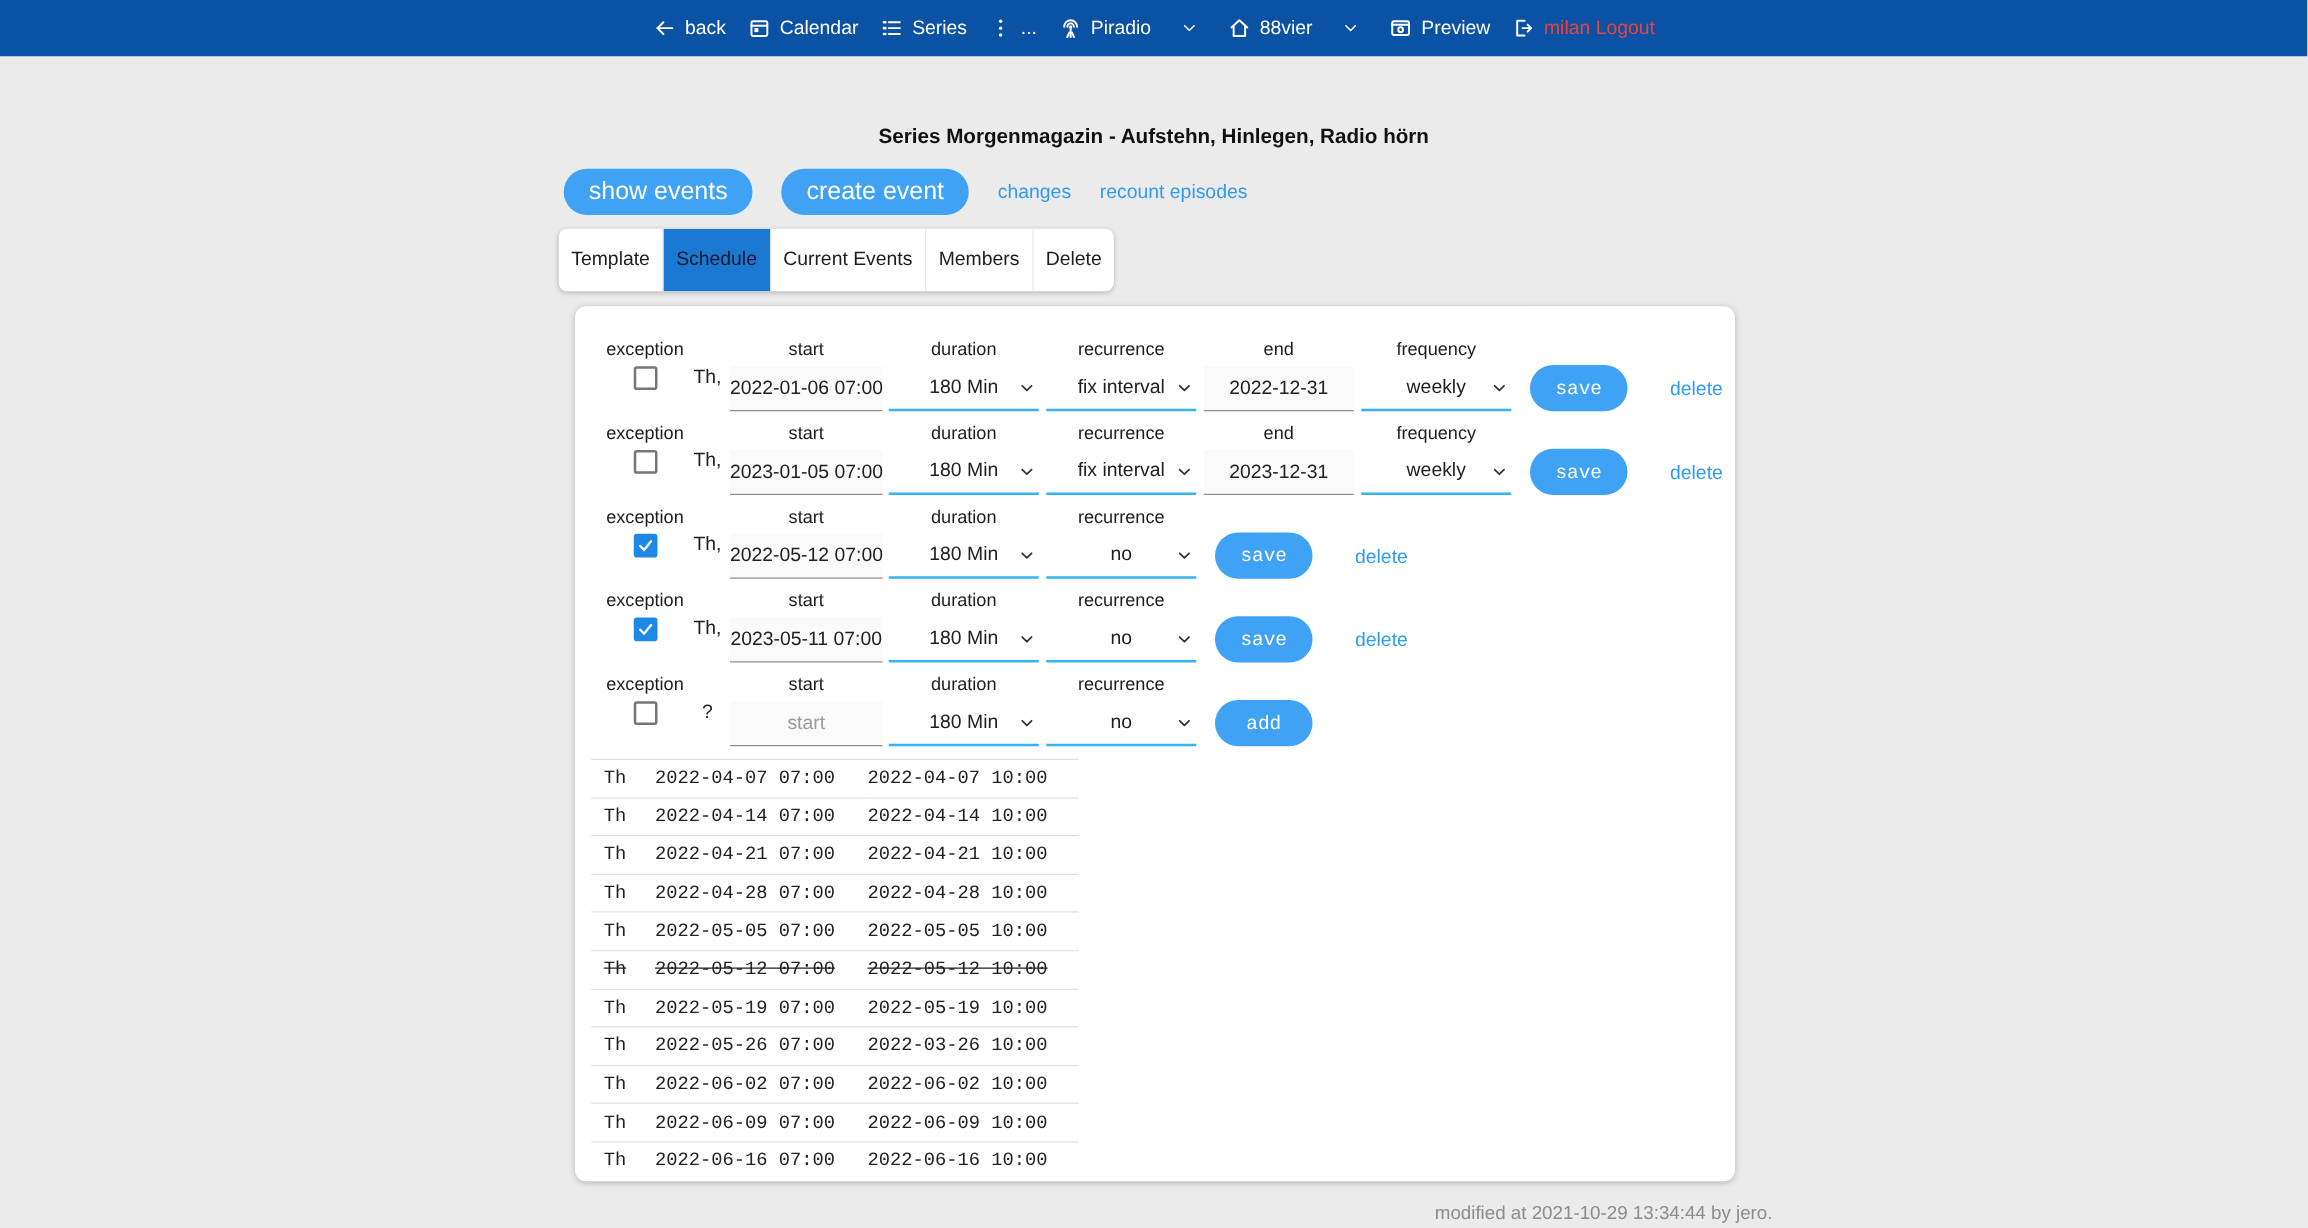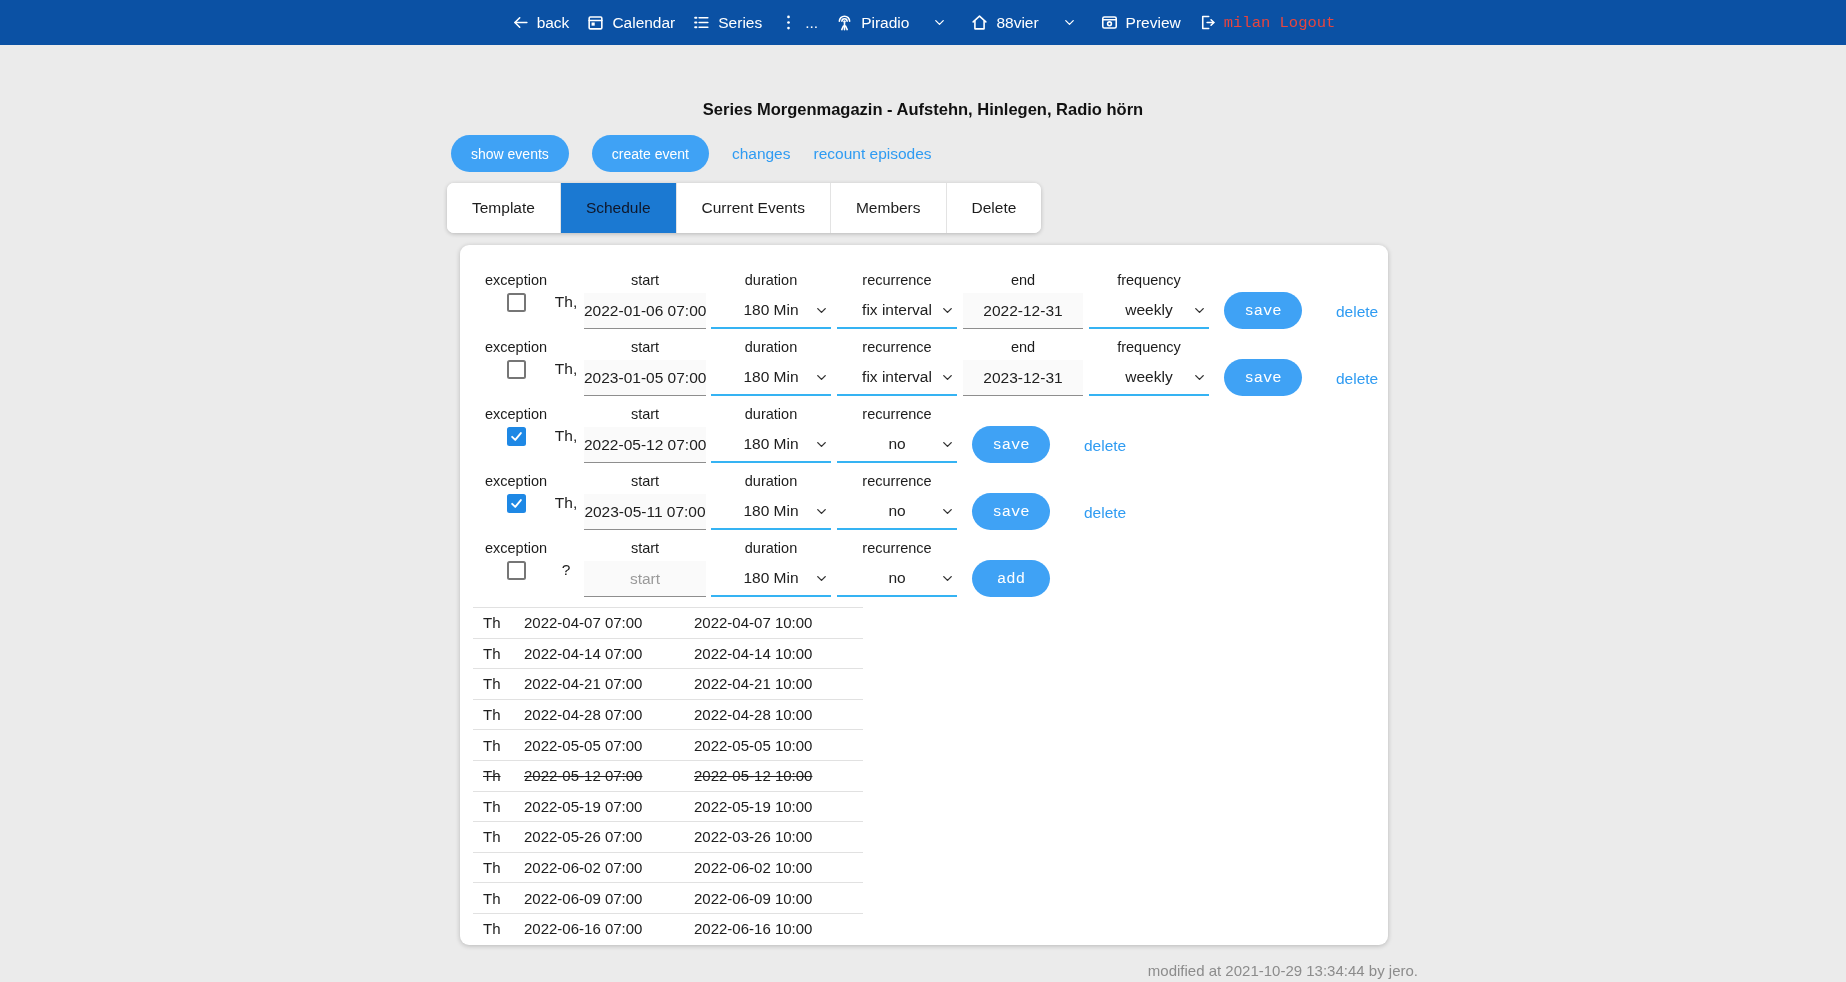--- a/index.html
+++ b/index.html
@@ -13,45 +13,45 @@
     background:#ebebeb; color:#202020; position:relative;
   }
   
   .navbar{
     position:absolute; top:0; left:0; width:100%; height:45px;
     background:var(--navbar); color:#fff;
     display:flex; align-items:center; justify-content:center; gap:17px;
     font-size:15.5px;
   }
   .nav-item{display:flex; align-items:center; gap:7px; cursor:pointer; white-space:nowrap;}
-  .nav-item.red{color:var(--logout);font-family:Liberation Mono, monospace;}
+  .nav-item.red{color:var(--logout);}
   .nicon{width:19px; height:19px; stroke:currentColor; stroke-width:2; fill:none;
          stroke-linecap:round; stroke-linejoin:round; display:block;}
   .nav-chevron{margin:0 6px; display:flex; align-items:center; cursor:pointer;}
   
   .page-title{
     position:absolute; top:100px; left:0; width:100%;
     text-align:center; font-size:16.5px; font-weight:700; color:#111;
   }
   .actions{position:absolute; top:135px; left:451px; display:flex; align-items:center; gap:23px;}
   .pill{
     background:var(--accent); color:#fff; border:none; border-radius:19px;
-    height:37px; padding:0 20px; font-size:14px; cursor:pointer;
+    height:37px; padding:0 20px; font-size:20px; cursor:pointer;
     font-family:inherit; display:flex; align-items:center;
   }
   .tlink{color:var(--link); font-size:15.5px; text-decoration:none; cursor:pointer;}
   
   .tabbar{
     position:absolute; top:183px; left:447px; height:50px;
     display:flex; background:#fff; border-radius:7px;
     box-shadow:0 1px 4px rgba(0,0,0,.22); overflow:hidden;
   }
   .tab{
     display:flex; align-items:center; justify-content:center;
-    padding:0 25px; font-size:15.5px; color:#1d1d1d; cursor:pointer;
+    padding:0 10px; font-size:15.5px; color:#1d1d1d; cursor:pointer;
     border-right:1px solid #e3e3e3; background:#fff; white-space:nowrap;
   }
   .tab:last-child{border-right:none;}
   .tab.selected{background:var(--tab-selected); color:#0f172a;}
   
   .card{
     position:absolute; top:245px; left:460px; width:928px; height:700px;
     background:#fff; border-radius:9px; box-shadow:0 1px 5px rgba(0,0,0,.22);
     overflow:hidden; padding-top:27px;
   }
@@ -86,21 +86,21 @@
   .cbx{
     width:19px; height:19px; border:2px solid #767676; border-radius:2.5px;
     cursor:pointer; display:flex; align-items:center; justify-content:center; background:#fff;
   }
   .cbx svg{width:15px; height:15px; stroke:#fff; stroke-width:3; fill:none;
     stroke-linecap:round; stroke-linejoin:round; visibility:hidden;}
   .cbx.checked{background:#1e88e5; border-color:#1e88e5;}
   .cbx.checked svg{visibility:visible;}
   
   .occ-table{margin:9px 0 0 13px; width:390px; border-collapse:collapse; font-size:15px; color:#202020;}
-  .occ-table tr{border-top:1px solid #e1e1e1;}
+  .occ-table tr{border-top:1px solid #e1e1e1;font-family:Liberation Mono, monospace;}
   .occ-table td{height:30.6px; padding:0;}
   .occ-table td.c-day{width:51px; padding-left:10px;}
   .occ-table td.c-start{width:170px;}
   .occ-table td.c-end{width:169px;}
   tr.cancelled td{text-decoration:line-through;}
   
   .footer{
     position:absolute; top:962px; right:428px;
     font-size:15px; color:#8c8c8c;
   }

